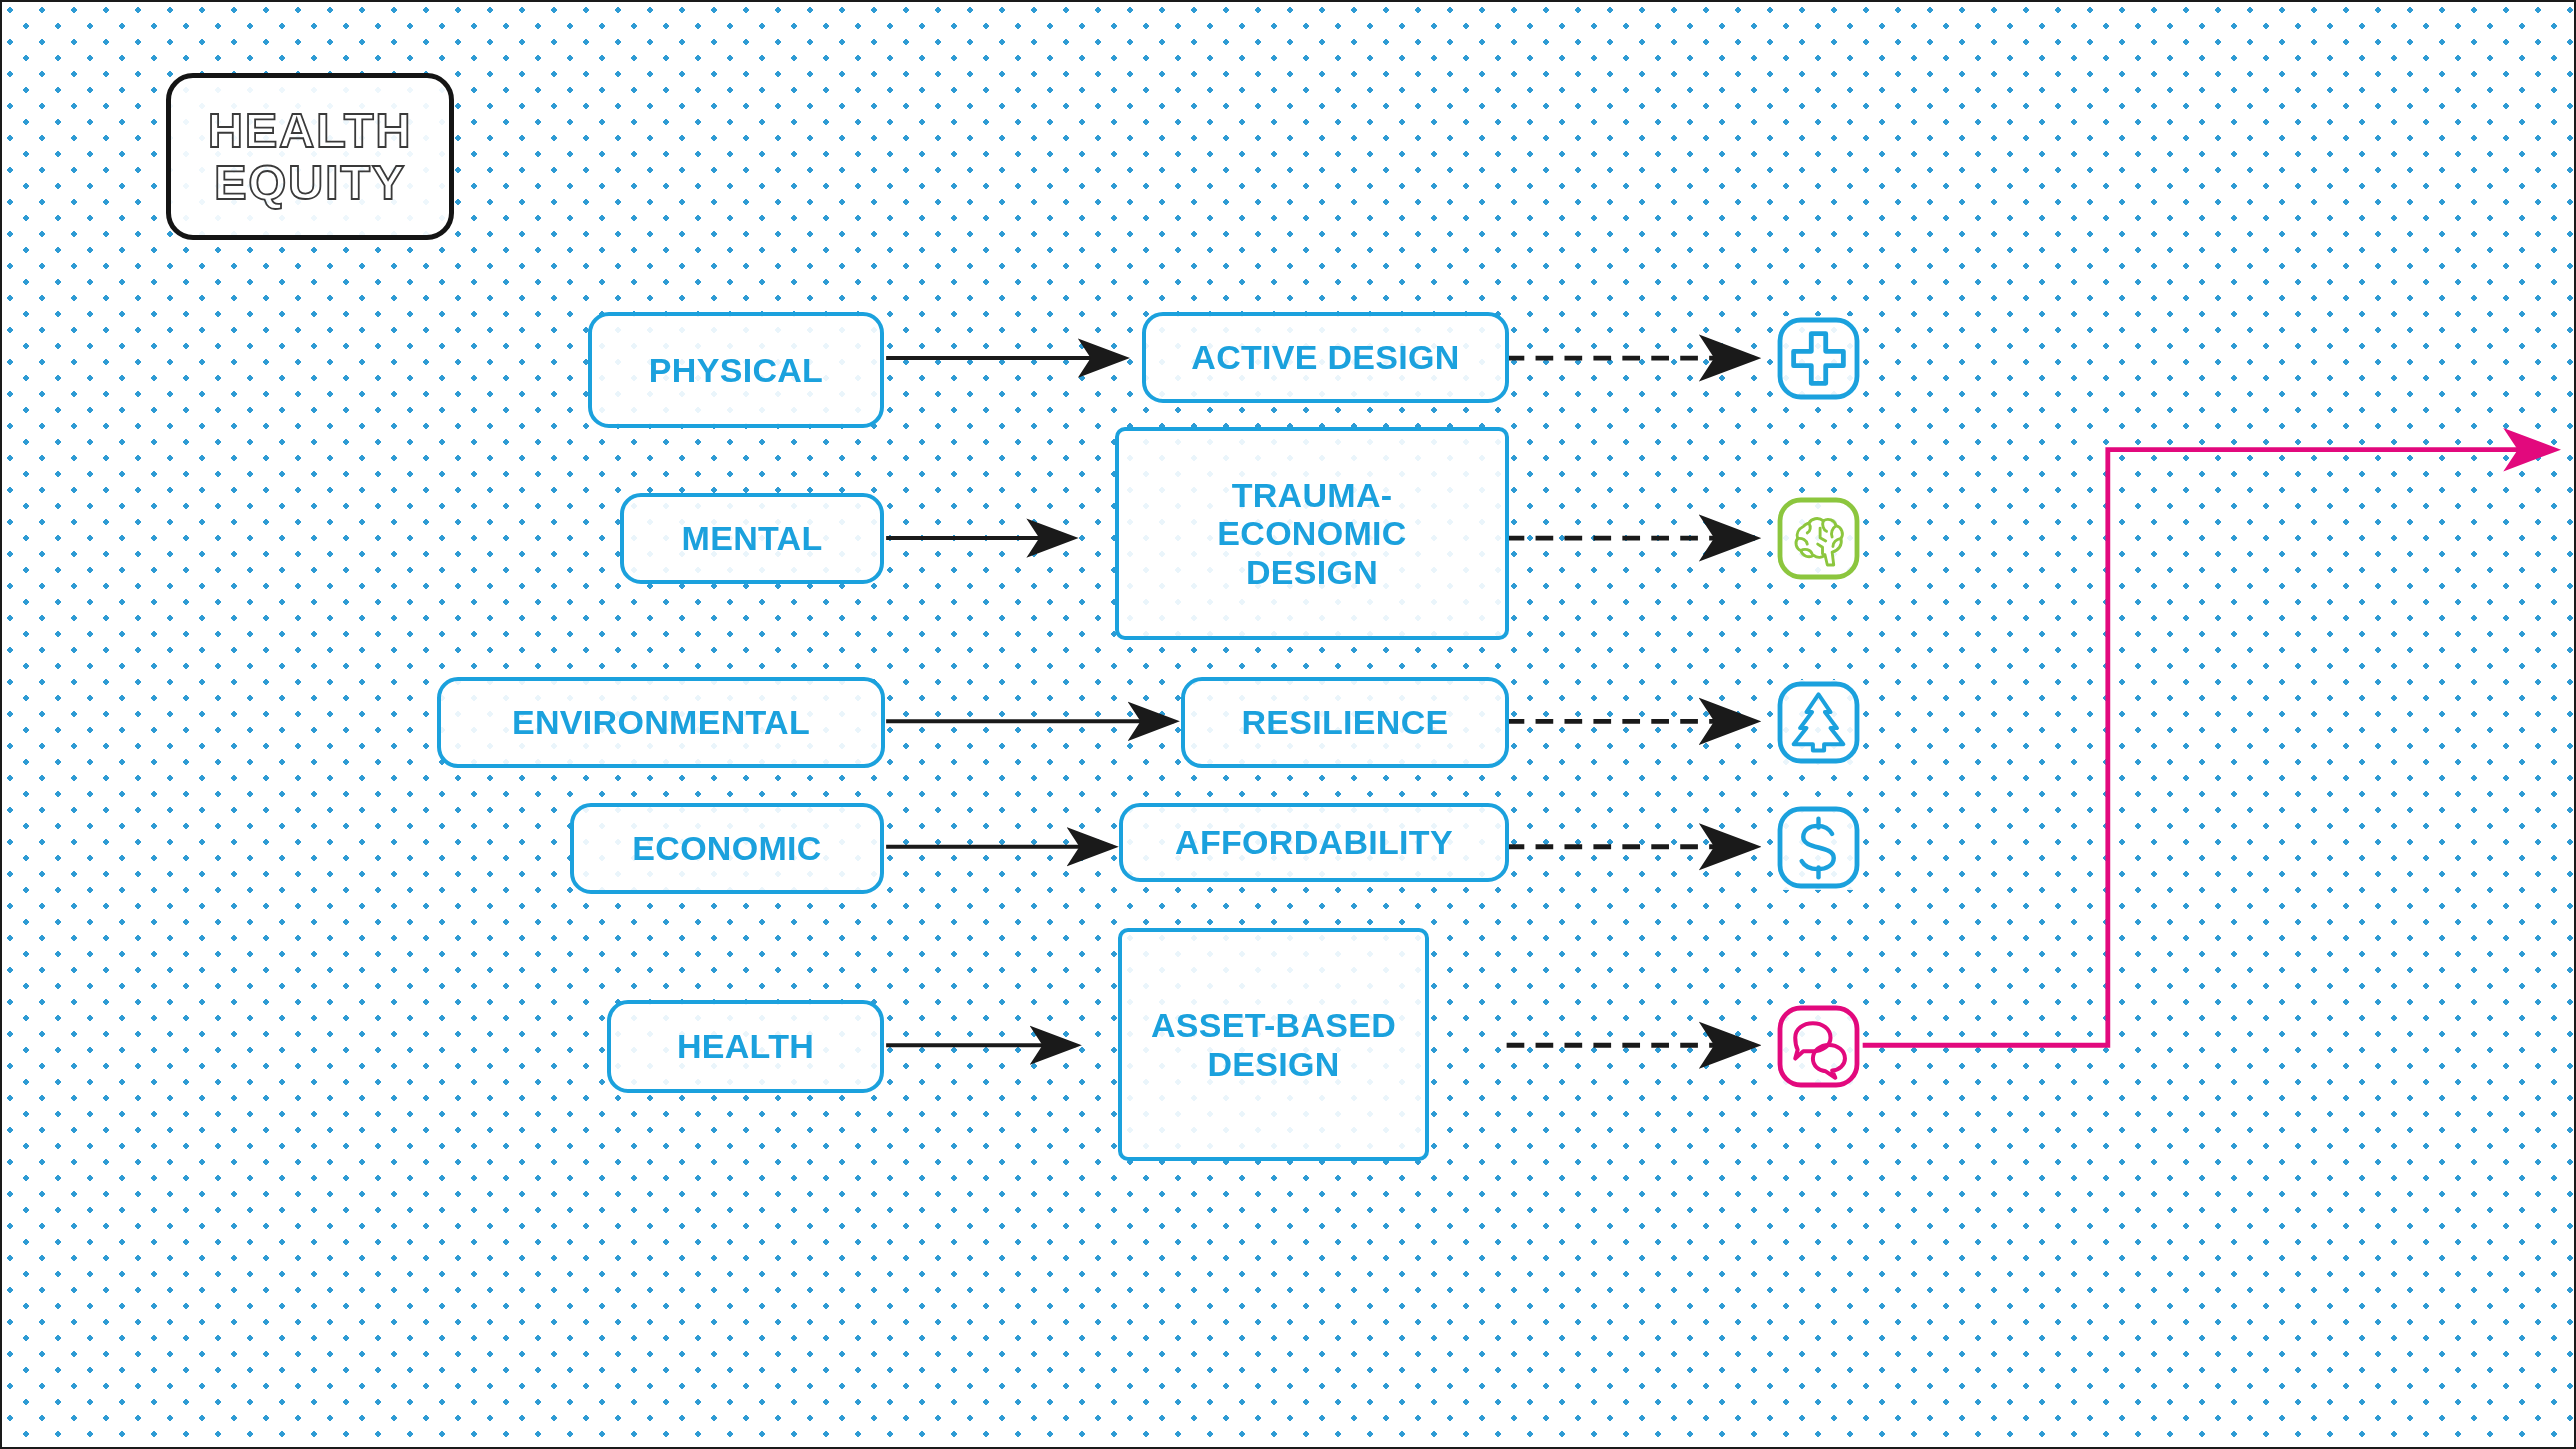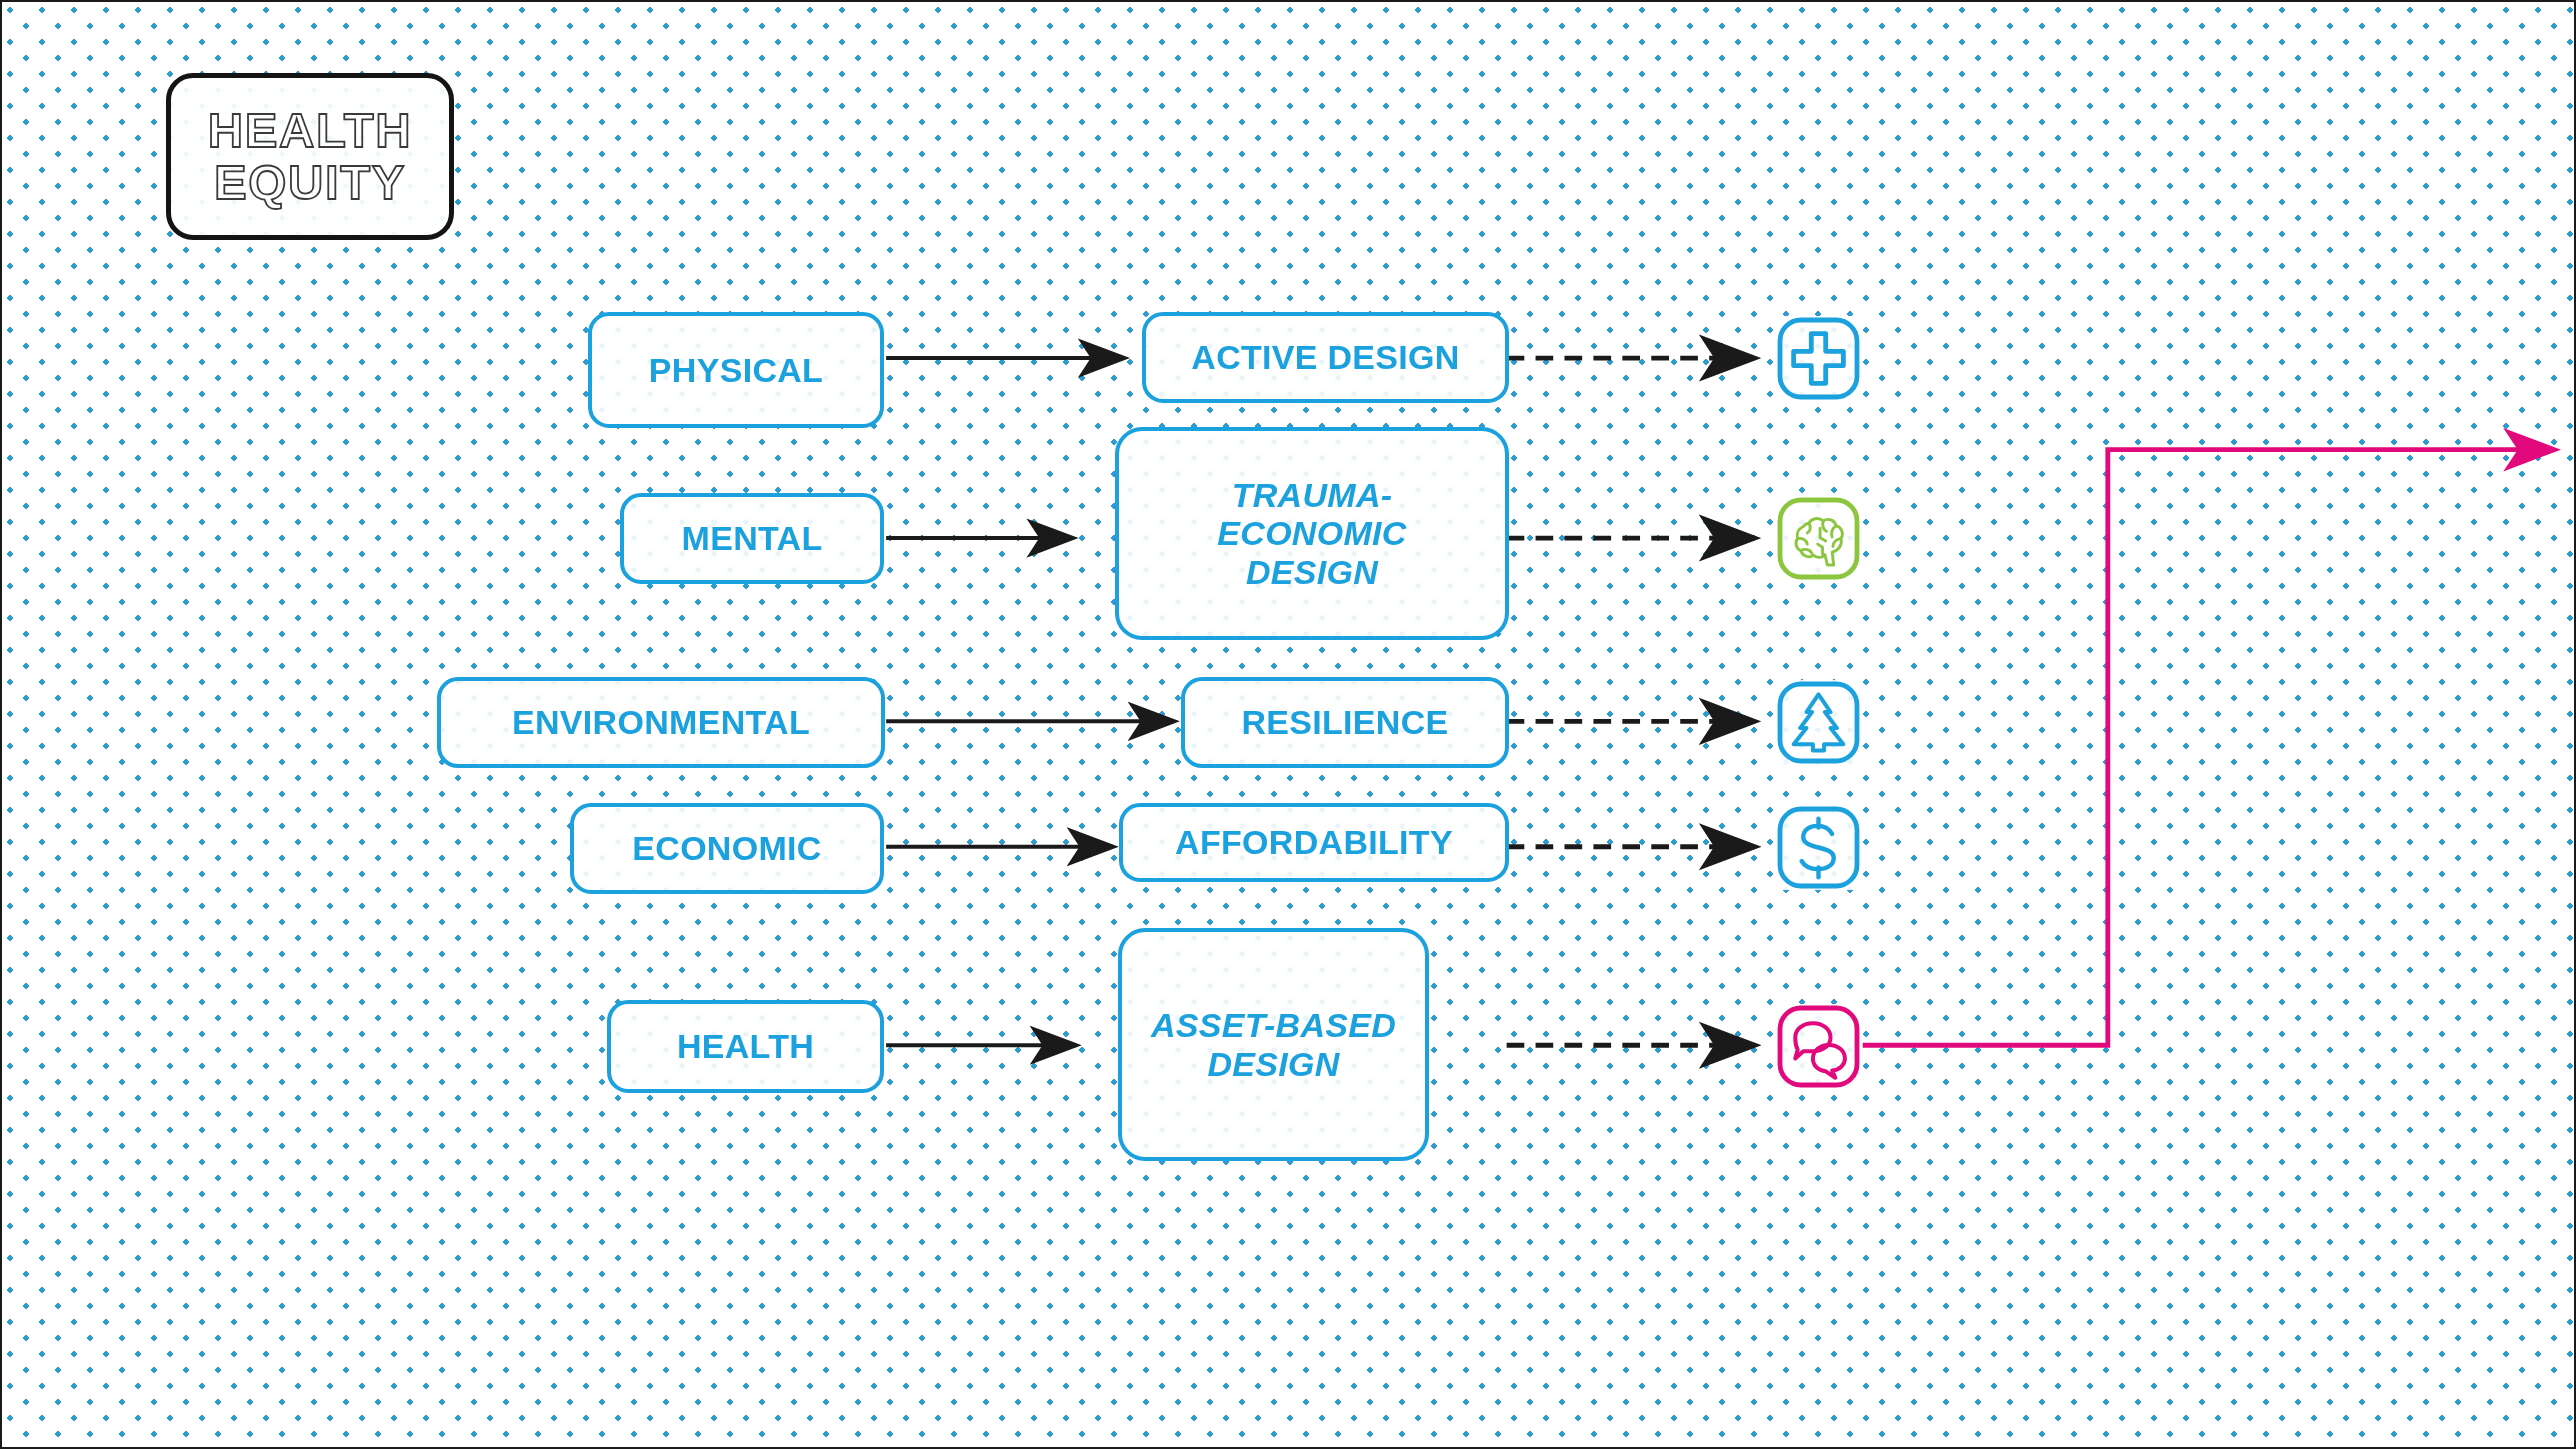--- a/index.html
+++ b/index.html
@@ -66,21 +66,21 @@
     justify-content: center;
     text-align: center;
     color: #1ba1dd;
     font-weight: 700;
     letter-spacing: 0.3px;
     line-height: 1.12;
     padding: 3.2px 11.3px;
   }
   .node.col1 { font-size: 34px; }
   .node.col2 { font-size: 34px; }
-  .node.tall { border-radius: 27px; font-style: italic; }
+  .node.tall { border-radius: 10px; }
 
   
   .icon-tile {
     position: absolute;
     width: 85px;
     height: 85px;
     box-sizing: border-box;
     display: flex;
     align-items: center;
     justify-content: center;

